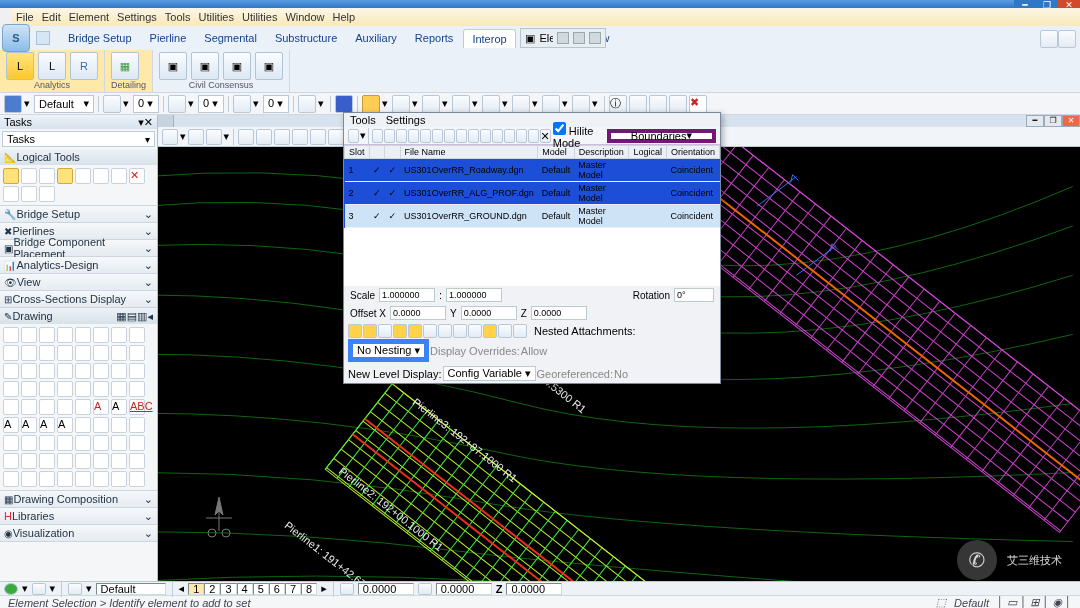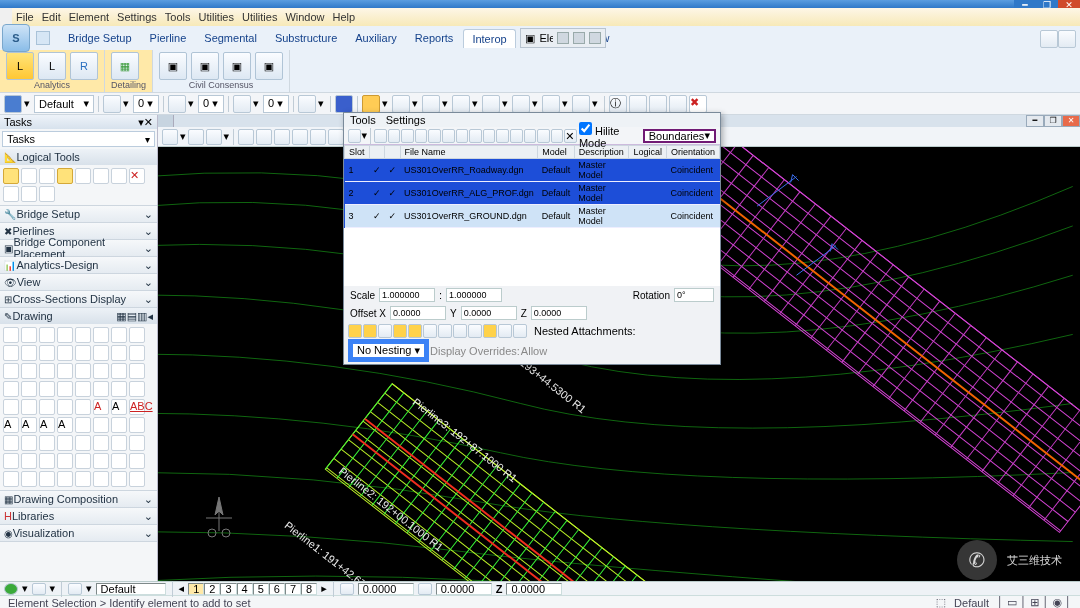--- a/index.html
+++ b/index.html
@@ -71,37 +71,37 @@
 .vp-wincontrols .cls { background: #e86a4a; color: #fff; }
 
 
 .vp-canvas svg { width: 100%; height: 100%; }
 
 
 .refwin { position: absolute; left: 343px; top: 112px; width: 378px; background: #f0f2f5; border: 1px solid #7a8a9a; box-shadow: 2px 2px 6px rgba(0,0,0,.3); z-index: 50; font-size: 10px; }
 .refwin .menu { height: 14px; display: flex; align-items: center; gap: 10px; padding: 0 6px; background: #eef2f6; }
 .refwin .tb { height: 18px; display: flex; align-items: center; gap: 1px; padding: 0 4px; background: #f3f5f8; border-bottom: 1px solid #cbd; }
 .refwin .tb .tbtn { width: 14px; height: 14px; }
-.refwin .tb .hilite { padding: 0 4px; border: 2px solid #701a75; background: #fff; display: flex; align-items: center; height: 14px; }
+.refwin .tb .hilite { padding: 0 20px; border: 4px solid #701a75; background: #fff; display: flex; align-items: center; height: 14px; }
 .refwin table { width: 100%; border-collapse: collapse; background: #1d4ed8; }
 .refwin th { background: #ecf0f4; border: 1px solid #cdd6df; text-align: left; padding: 1px 4px; font-weight: normal; font-size: 9px; }
 .refwin td { border-bottom: 1px solid #eef; padding: 1px 4px; font-size: 9px; }
 .refwin tr.sel td { background: #cfe3f7; }
 .refwin .blank { height: 58px; background: #fff; }
 .refwin .frow { display: flex; align-items: center; gap: 4px; padding: 2px 6px; background: #f0f2f5; }
 .refwin .frow label { font-size: 10px; }
 .refwin .frow input { height: 14px; border: 1px solid #bcc; font-size: 9px; padding: 0 2px; }
 .refwin .bbar { display: flex; align-items: center; gap: 1px; padding: 2px 4px; background: #f0f2f5; flex-wrap: wrap; }
 .refwin .bbar .tbtn { width: 14px; height: 14px; }
 .refwin .bbar .y { background: #ffd24a; }
 
 
 .statusbar { height: 14px; background: #eef2f6; border-top: 1px solid #bcc; display: flex; align-items: center; padding: 0 4px; gap: 4px; font-size: 9px; }
 .statusbar .cell { border: 1px inset #cdd; padding: 0 4px; height: 12px; display: flex; align-items: center; background: #fff; }
-.statusbar2 { height: 14px; background: #f4f6f8; border-top: 1px solid #cdd; display: flex; align-items: center; padding: 0 8px; font-size: 9px; color: #445; justify-content: space-between;}
+.statusbar2 { height: 14px; background: #f4f6f8; border-top: 1px solid #cdd; display: flex; align-items: center; padding: 0 8px; font-size: 9px; color: #445; justify-content: space-between; font-style: italic;}
 
 
 .watermark { position: absolute; right: 18px; bottom: 28px; color: #fff; font-size: 22px; display: flex; align-items: center; gap: 10px; opacity: .85; z-index: 60;}
 .wm-circle { width: 40px; height: 40px; border-radius: 50%; background: rgba(255,255,255,.25); display: flex; align-items: center; justify-content: center; font-size: 20px; }
 
 
 .compass { position: absolute; left: 36px; bottom: 36px; color: #666; z-index: 40;}
 
 
 .sep { width: 1px; height: 16px; background: #c0ccd6; margin: 0 2px; }
@@ -643,20 +643,26 @@
     <div class="tbtn"></div>
     <div class="tbtn"></div>
     <div class="tbtn y"></div>
     <div class="tbtn"></div>
     <div class="tbtn"></div>
     <label style="margin-left:6px">Nested Attachments:</label>
     <div class="hilite" style="border:5px solid #3b82f6;background:#fff;padding:0 4px"><span>No Nesting</span> ▾</div>
     <label style="color:#888">Display Overrides:</label>
     <span style="color:#888">Allow</span>
   </div>
+  <div class="bbar">
+    <label>New Level Display:</label>
+    <div style="border:1px solid #bcc;background:#fff;padding:0 4px"><span>Config Variable</span> ▾</div>
+    <label style="color:#888">Georeferenced:</label>
+    <span style="color:#888">No</span>
+  </div>
 </div>
 
 <div class="statusbar">
   <div class="tbtn" style="width:14px;height:12px;background:#3aaa3a;border-radius:50%"></div>
     <span>▾</span>
   <div class="tbtn" style="width:14px;height:12px"></div>
     <span>▾</span>
   <div class="sep"></div>
   <div class="tbtn" style="width:14px;height:12px"></div>
     <span>▾</span>

